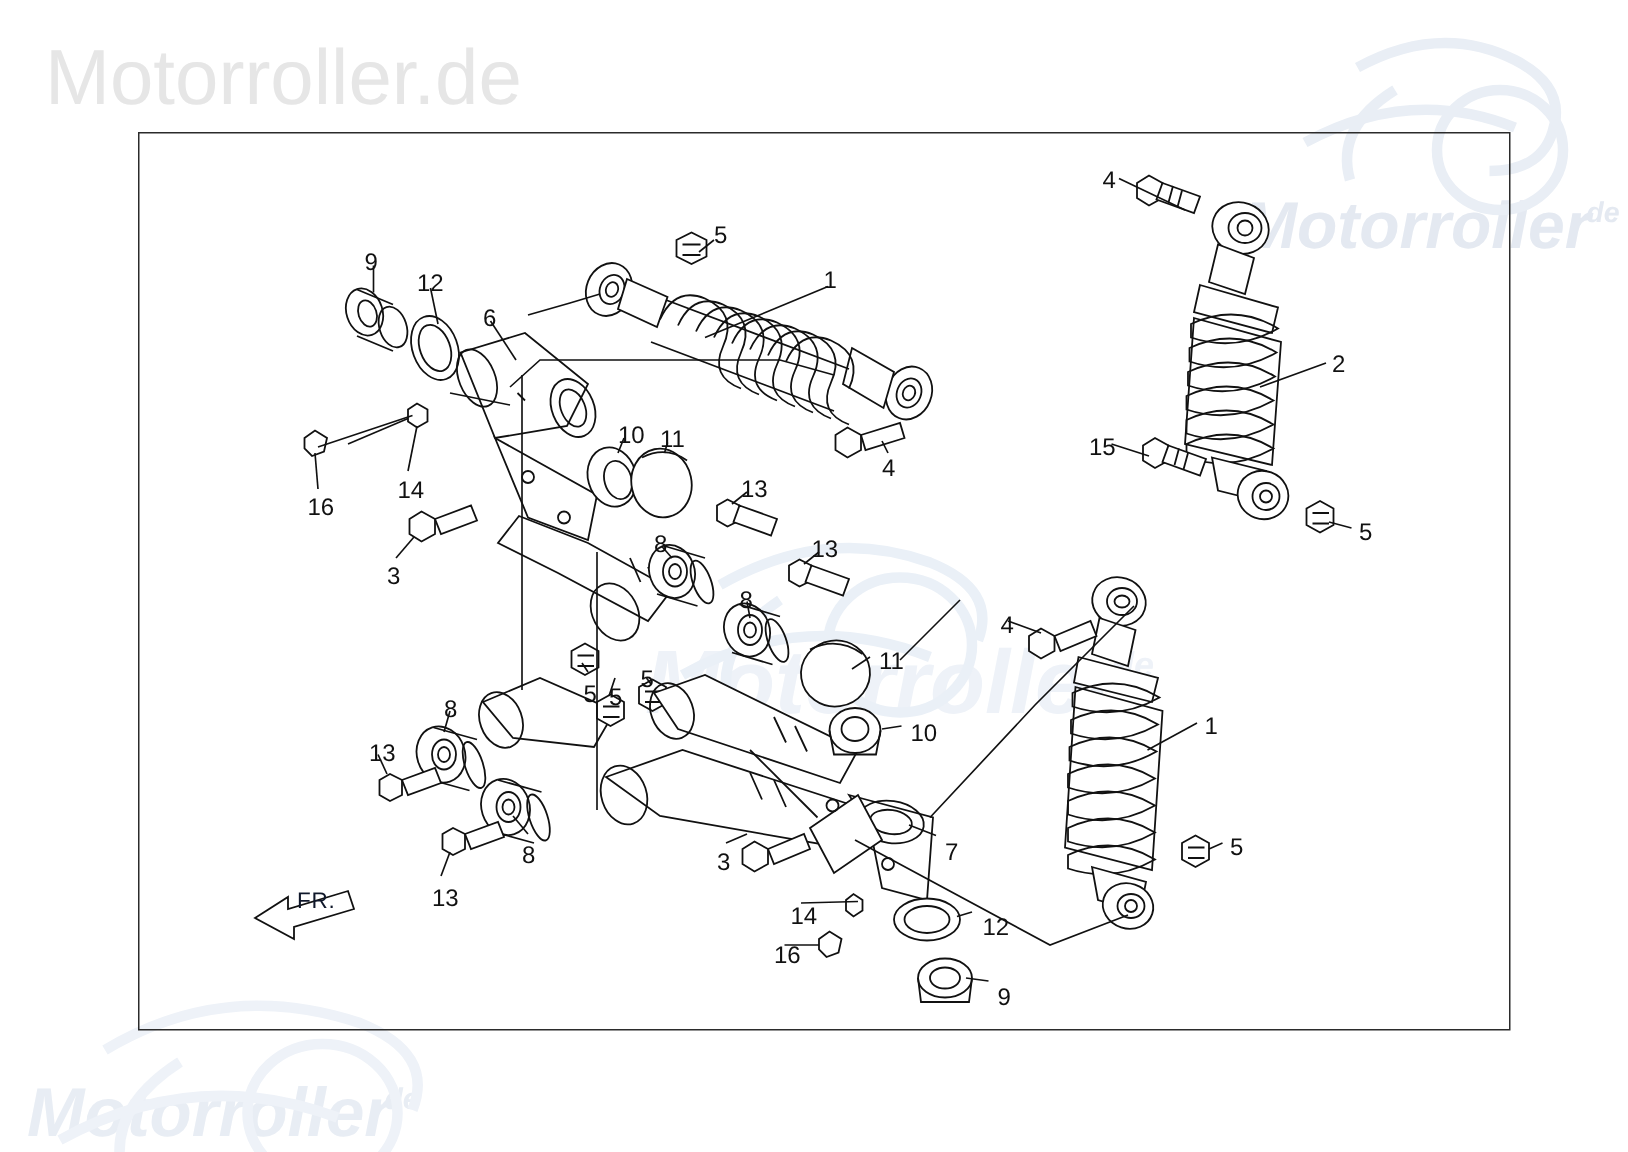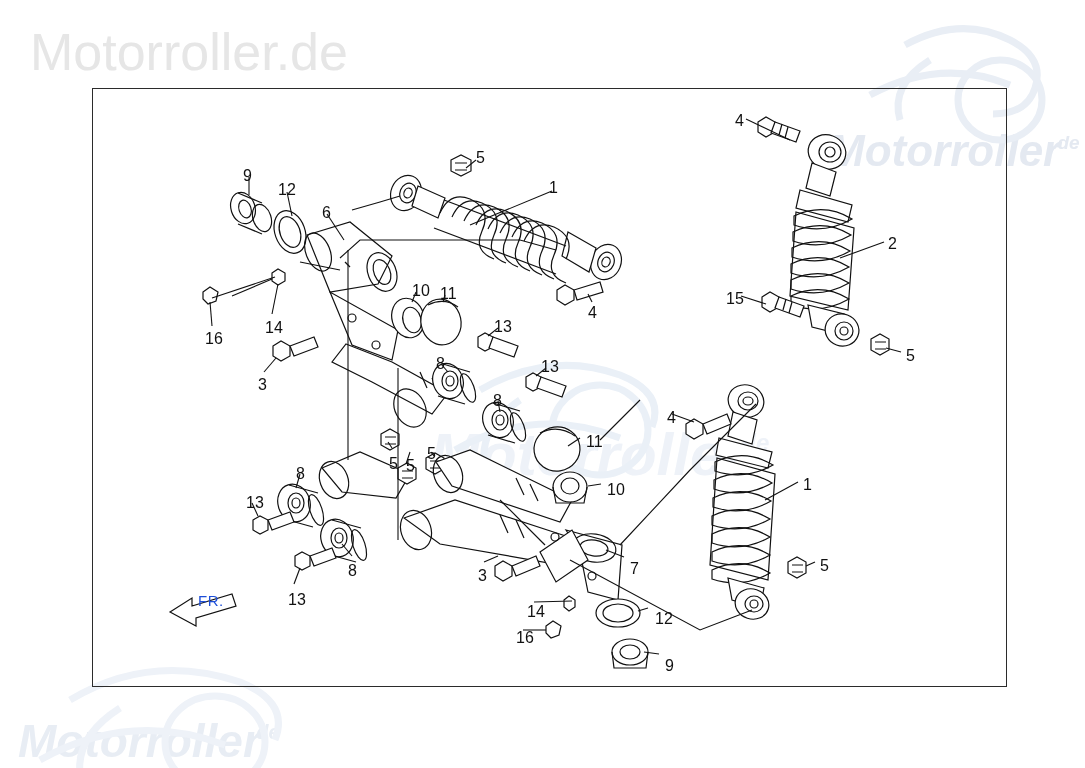--- a/index.html
+++ b/index.html
@@ -59,21 +59,21 @@
 
   
   .lbl{
     position:absolute;
     font-size:16px;color:#111;
     font-family:"Liberation Sans",sans-serif;
     line-height:1;
   }
   .fr-label{
     position:absolute;left:198px;top:592px;
-    font-size:15px;color:#1d4ed8;letter-spacing:.5px;
+    font-size:15px;color:#0f172a;letter-spacing:.5px;
   }
   svg{position:absolute;left:0;top:0;}
   .ln{stroke:#111;stroke-width:1.1;fill:none;}
   .pt{fill:none;stroke:#111;stroke-width:1.2;}
   .pf{fill:#fff;stroke:#111;stroke-width:1.2;}
 </style>
 </head>
 <body>
 
 <div id="stage">

